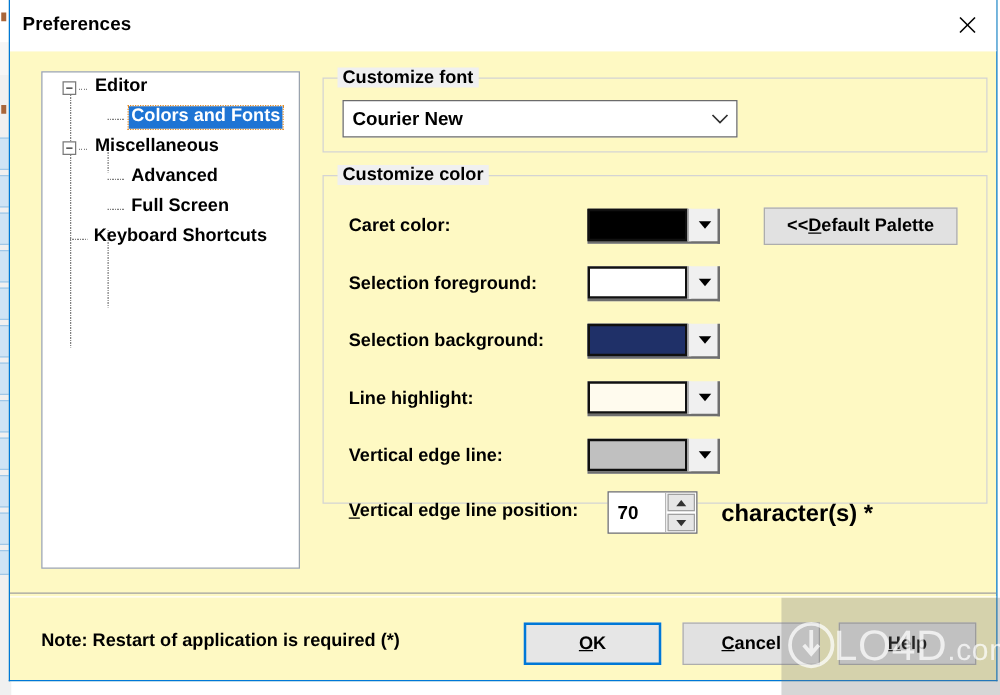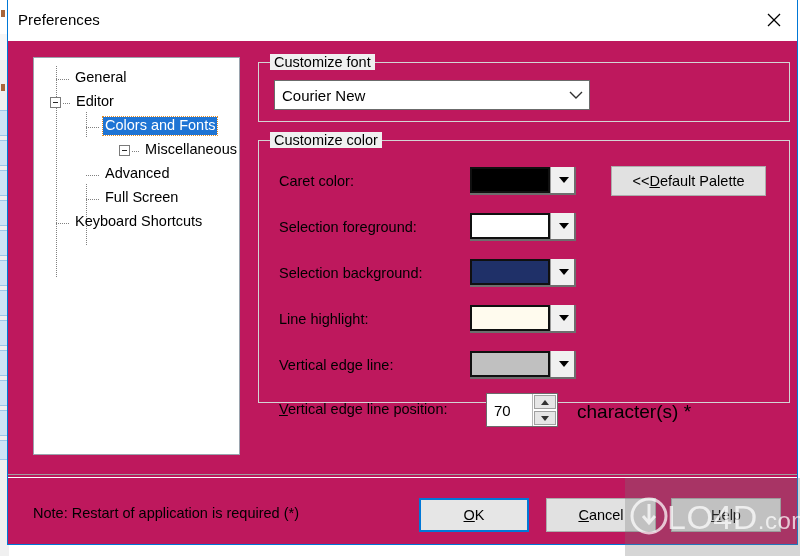--- a/index.html
+++ b/index.html
@@ -49,24 +49,25 @@
     width: 4px; height: 7px;
     background: #a9663a;
   }
 
   
   #dialog {
     position: absolute;
     left: 7px; top: 0;
     width: 791px;
     height: 545px;
-    background: #be185d;
+    background: #fef9c3;
     border: 1px solid #0078d7;
     border-top: none;
     box-sizing: border-box;
+    font-weight: bold;
   }
   #titlebar {
     position: absolute;
     left: 0; top: 0;
     right: 0;
     height: 40px;
     background: #ffffff;
     border-bottom: 1px solid #ffffff;
   }
   #title-text {
@@ -423,37 +424,33 @@
         <line x1="13" y1="1" x2="1" y2="13" stroke="#000" stroke-width="1.3"></line>
       </svg>
     </div>
   </div>
 
   <div id="tree-panel">
     <div class="dots-v" style="left:22px; top:8px; height:212px;"></div>
     <div class="dots-v" style="left:52px; top:54px; height:26px;"></div>
     <div class="dots-v" style="left:52px; top:126px; height:62px;"></div>
 
-    <div class="tree-row" style="margin-top:8px; padding-left:22px;">
-      <span class="dots-h" style="width:14px"></span>
-      <span class="tree-label">General</span>
-    </div>
 
     <div class="tree-row" style="padding-left:16px;text-align:right;">
       <span class="expander"></span>
       <span class="dots-h" style="width:8px; margin-left:2px;"></span>
       <span class="tree-label">Editor</span>
     </div>
 
     <div class="tree-row" style="padding-left:52px;">
       <span class="dots-h" style="width:14px"></span>
       <span class="tree-label sel">Colors and Fonts</span>
     </div>
 
-    <div class="tree-row" style="padding-left:16px;justify-content:flex-end;">
+    <div class="tree-row" style="padding-left:16px;">
       <span class="expander"></span>
       <span class="dots-h" style="width:8px; margin-left:2px;"></span>
       <span class="tree-label">Miscellaneous</span>
     </div>
 
     <div class="tree-row" style="padding-left:52px;">
       <span class="dots-h" style="width:14px"></span>
       <span class="tree-label">Advanced</span>
     </div>
 

